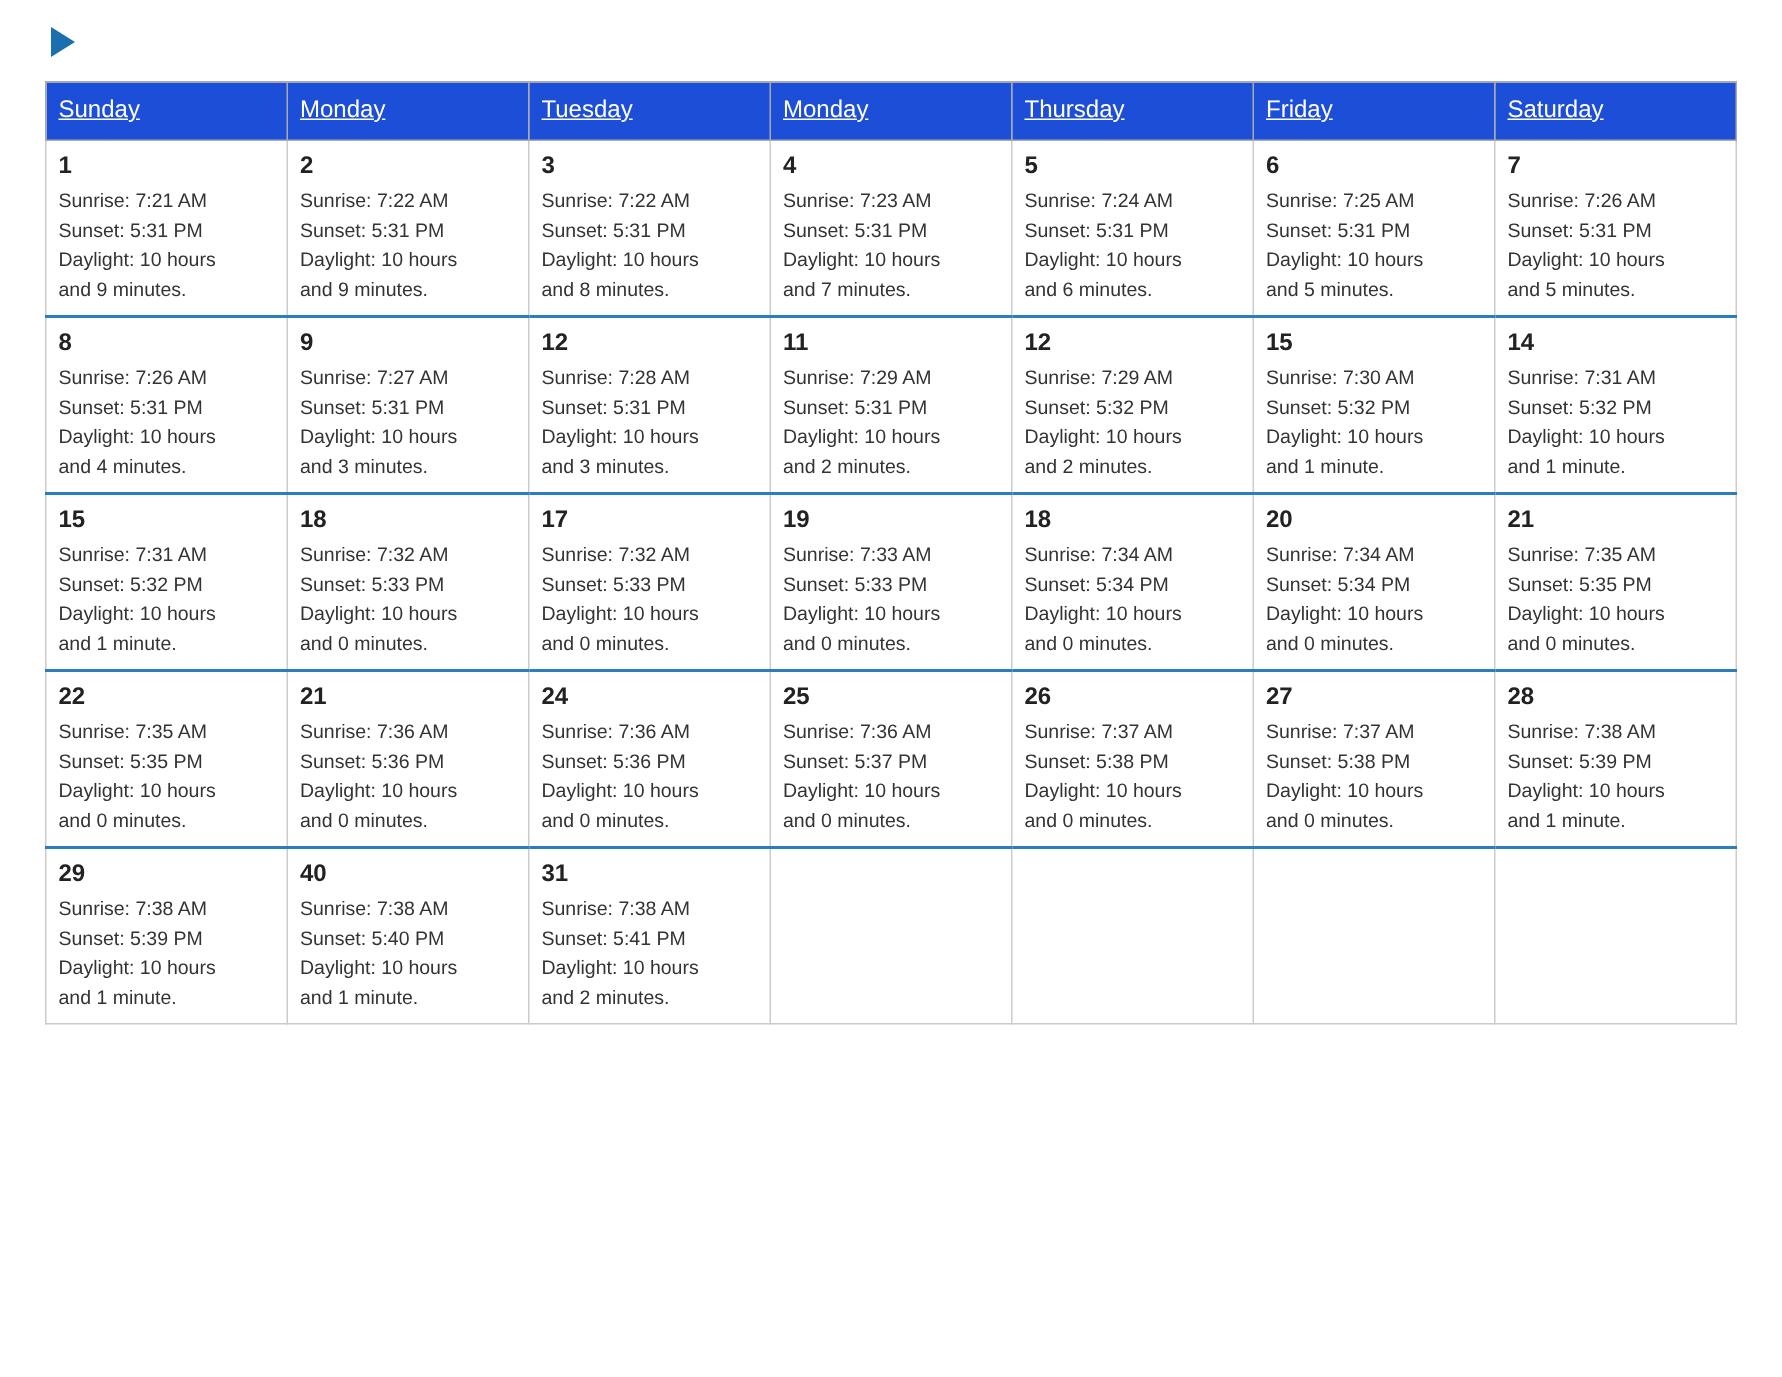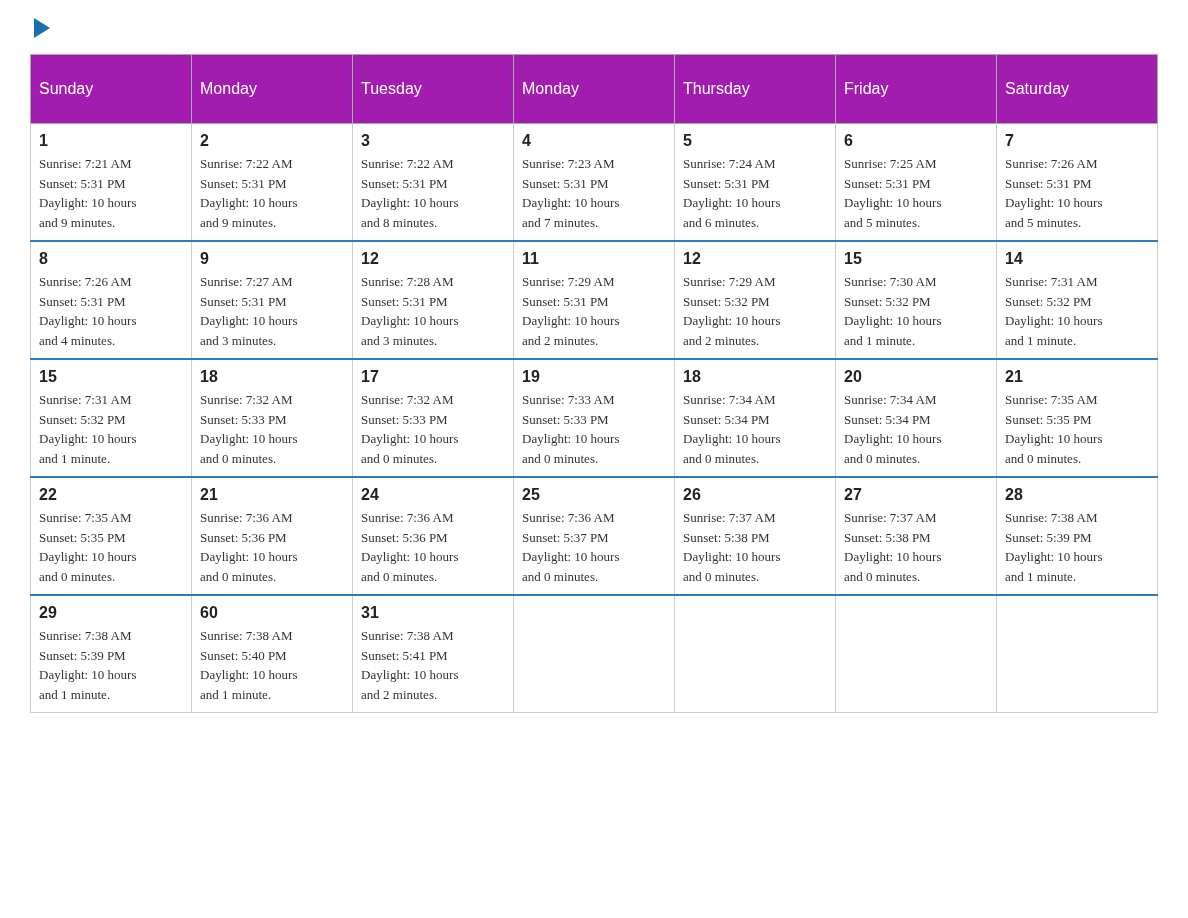--- a/index.html
+++ b/index.html
@@ -43,27 +43,28 @@
       font-size: 22px;
       color: #444;
       margin-top: 4px;
     }
     .calendar {
       width: 100%;
       border-collapse: collapse;
       border: 1px solid #aaa;
     }
     .calendar th {
-      background-color: #a21caf;
+      background-color: #1d4ed8;
       color: #fff;
-      padding: 25px 8px;
+      padding: 10px 8px;
       text-align: left;
       font-size: 16px;
       font-weight: normal;
       border: 1px solid #aaa;
+      text-decoration: underline;
     }
     .calendar td {
       vertical-align: top;
       padding: 8px;
       border: 1px solid #ccc;
       width: 14.28%;
       background: #fff;
     }
     .calendar tr:not(:last-child) td {
       border-bottom: 2px solid #2b7dc0;
@@ -72,21 +73,20 @@
       font-size: 16px;
       font-weight: bold;
       color: #222;
       margin-bottom: 4px;
       display: block;
     }
     .day-info {
       font-size: 13px;
       color: #333;
       line-height: 1.5;
-      font-family: Liberation Serif, serif;
     }
     .empty-cell {
       background: #f9f9f9;
     }
     .logo-wrapper {
       display: flex;
       align-items: center;
     }
     .logo-text-block {
       display: flex;
@@ -254,21 +254,21 @@
           <span class="day-number">28</span>
           <div class="day-info">Sunrise: 7:38 AM<br>Sunset: 5:39 PM<br>Daylight: 10 hours<br>and 1 minute.</div>
         </td>
       </tr>
       <tr>
         <td>
           <span class="day-number">29</span>
           <div class="day-info">Sunrise: 7:38 AM<br>Sunset: 5:39 PM<br>Daylight: 10 hours<br>and 1 minute.</div>
         </td>
         <td>
-          <span class="day-number">60</span>
+          <span class="day-number">40</span>
           <div class="day-info">Sunrise: 7:38 AM<br>Sunset: 5:40 PM<br>Daylight: 10 hours<br>and 1 minute.</div>
         </td>
         <td>
           <span class="day-number">31</span>
           <div class="day-info">Sunrise: 7:38 AM<br>Sunset: 5:41 PM<br>Daylight: 10 hours<br>and 2 minutes.</div>
         </td>
         <td class="empty-cell"></td>
         <td class="empty-cell"></td>
         <td class="empty-cell"></td>
         <td class="empty-cell"></td>

